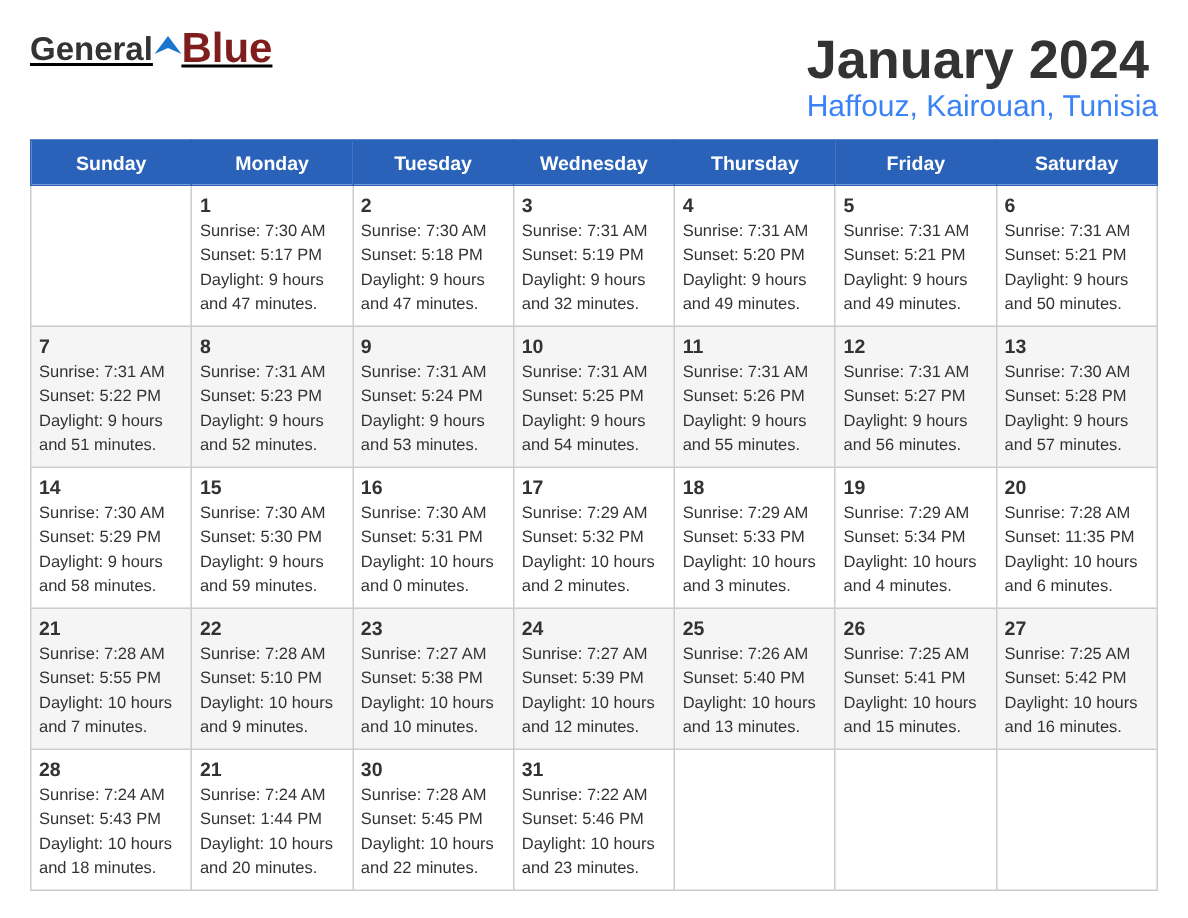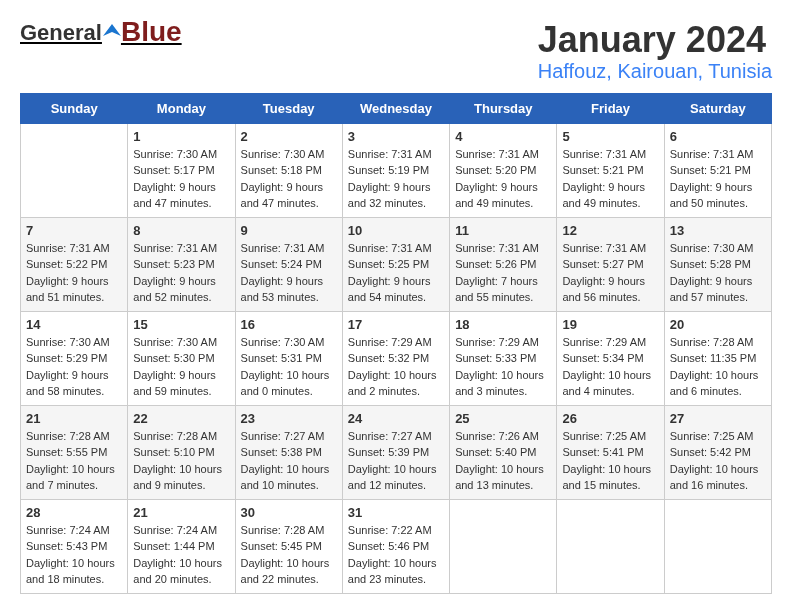--- a/index.html
+++ b/index.html
@@ -189,21 +189,21 @@
           <span>Sunrise: 7:31 AM</span><br>
           <span>Sunset: 5:25 PM</span><br>
           <span>Daylight: 9 hours and 54 minutes.</span>
         </div>
         </td>
         <td>
           <span class="day-number">11</span>
         <div class="day-info">
           <span>Sunrise: 7:31 AM</span><br>
           <span>Sunset: 5:26 PM</span><br>
-          <span>Daylight: 7 hours and 55 minutes.</span>
+          <span>Daylight: 9 hours and 55 minutes.</span>
         </div>
         </td>
         <td>
           <span class="day-number">12</span>
         <div class="day-info">
           <span>Sunrise: 7:31 AM</span><br>
           <span>Sunset: 5:27 PM</span><br>
           <span>Daylight: 9 hours and 56 minutes.</span>
         </div>
         </td>

